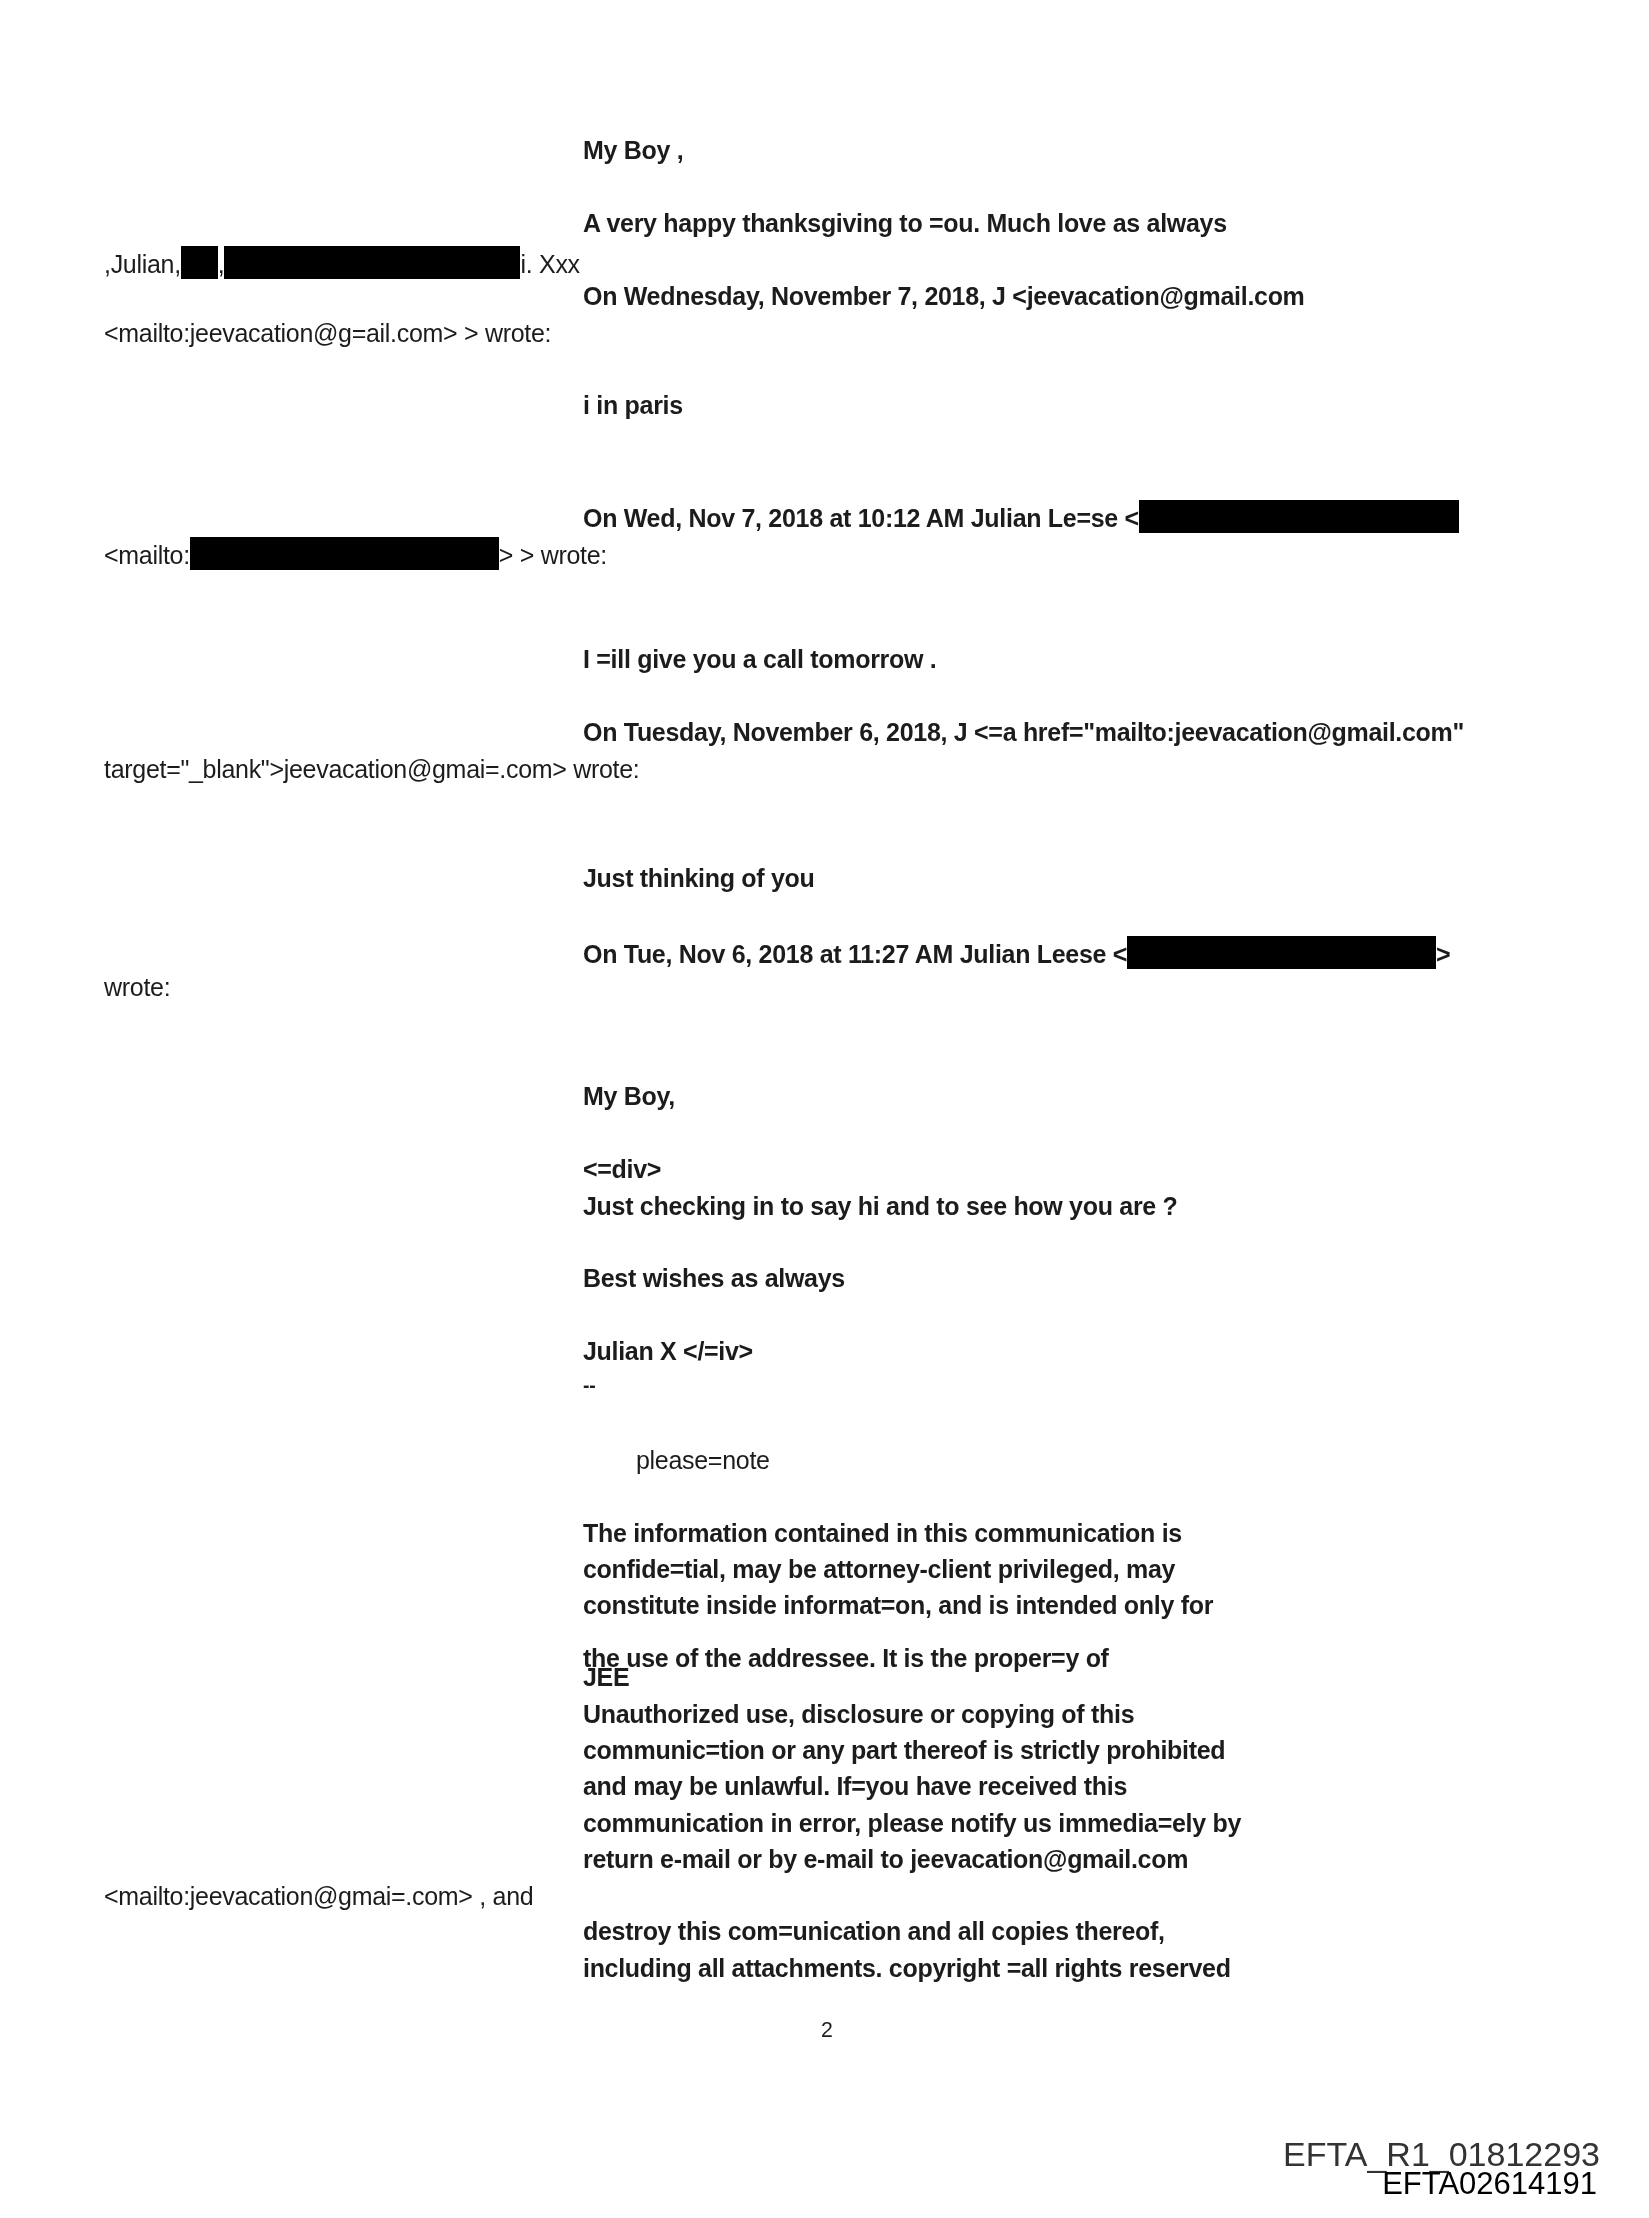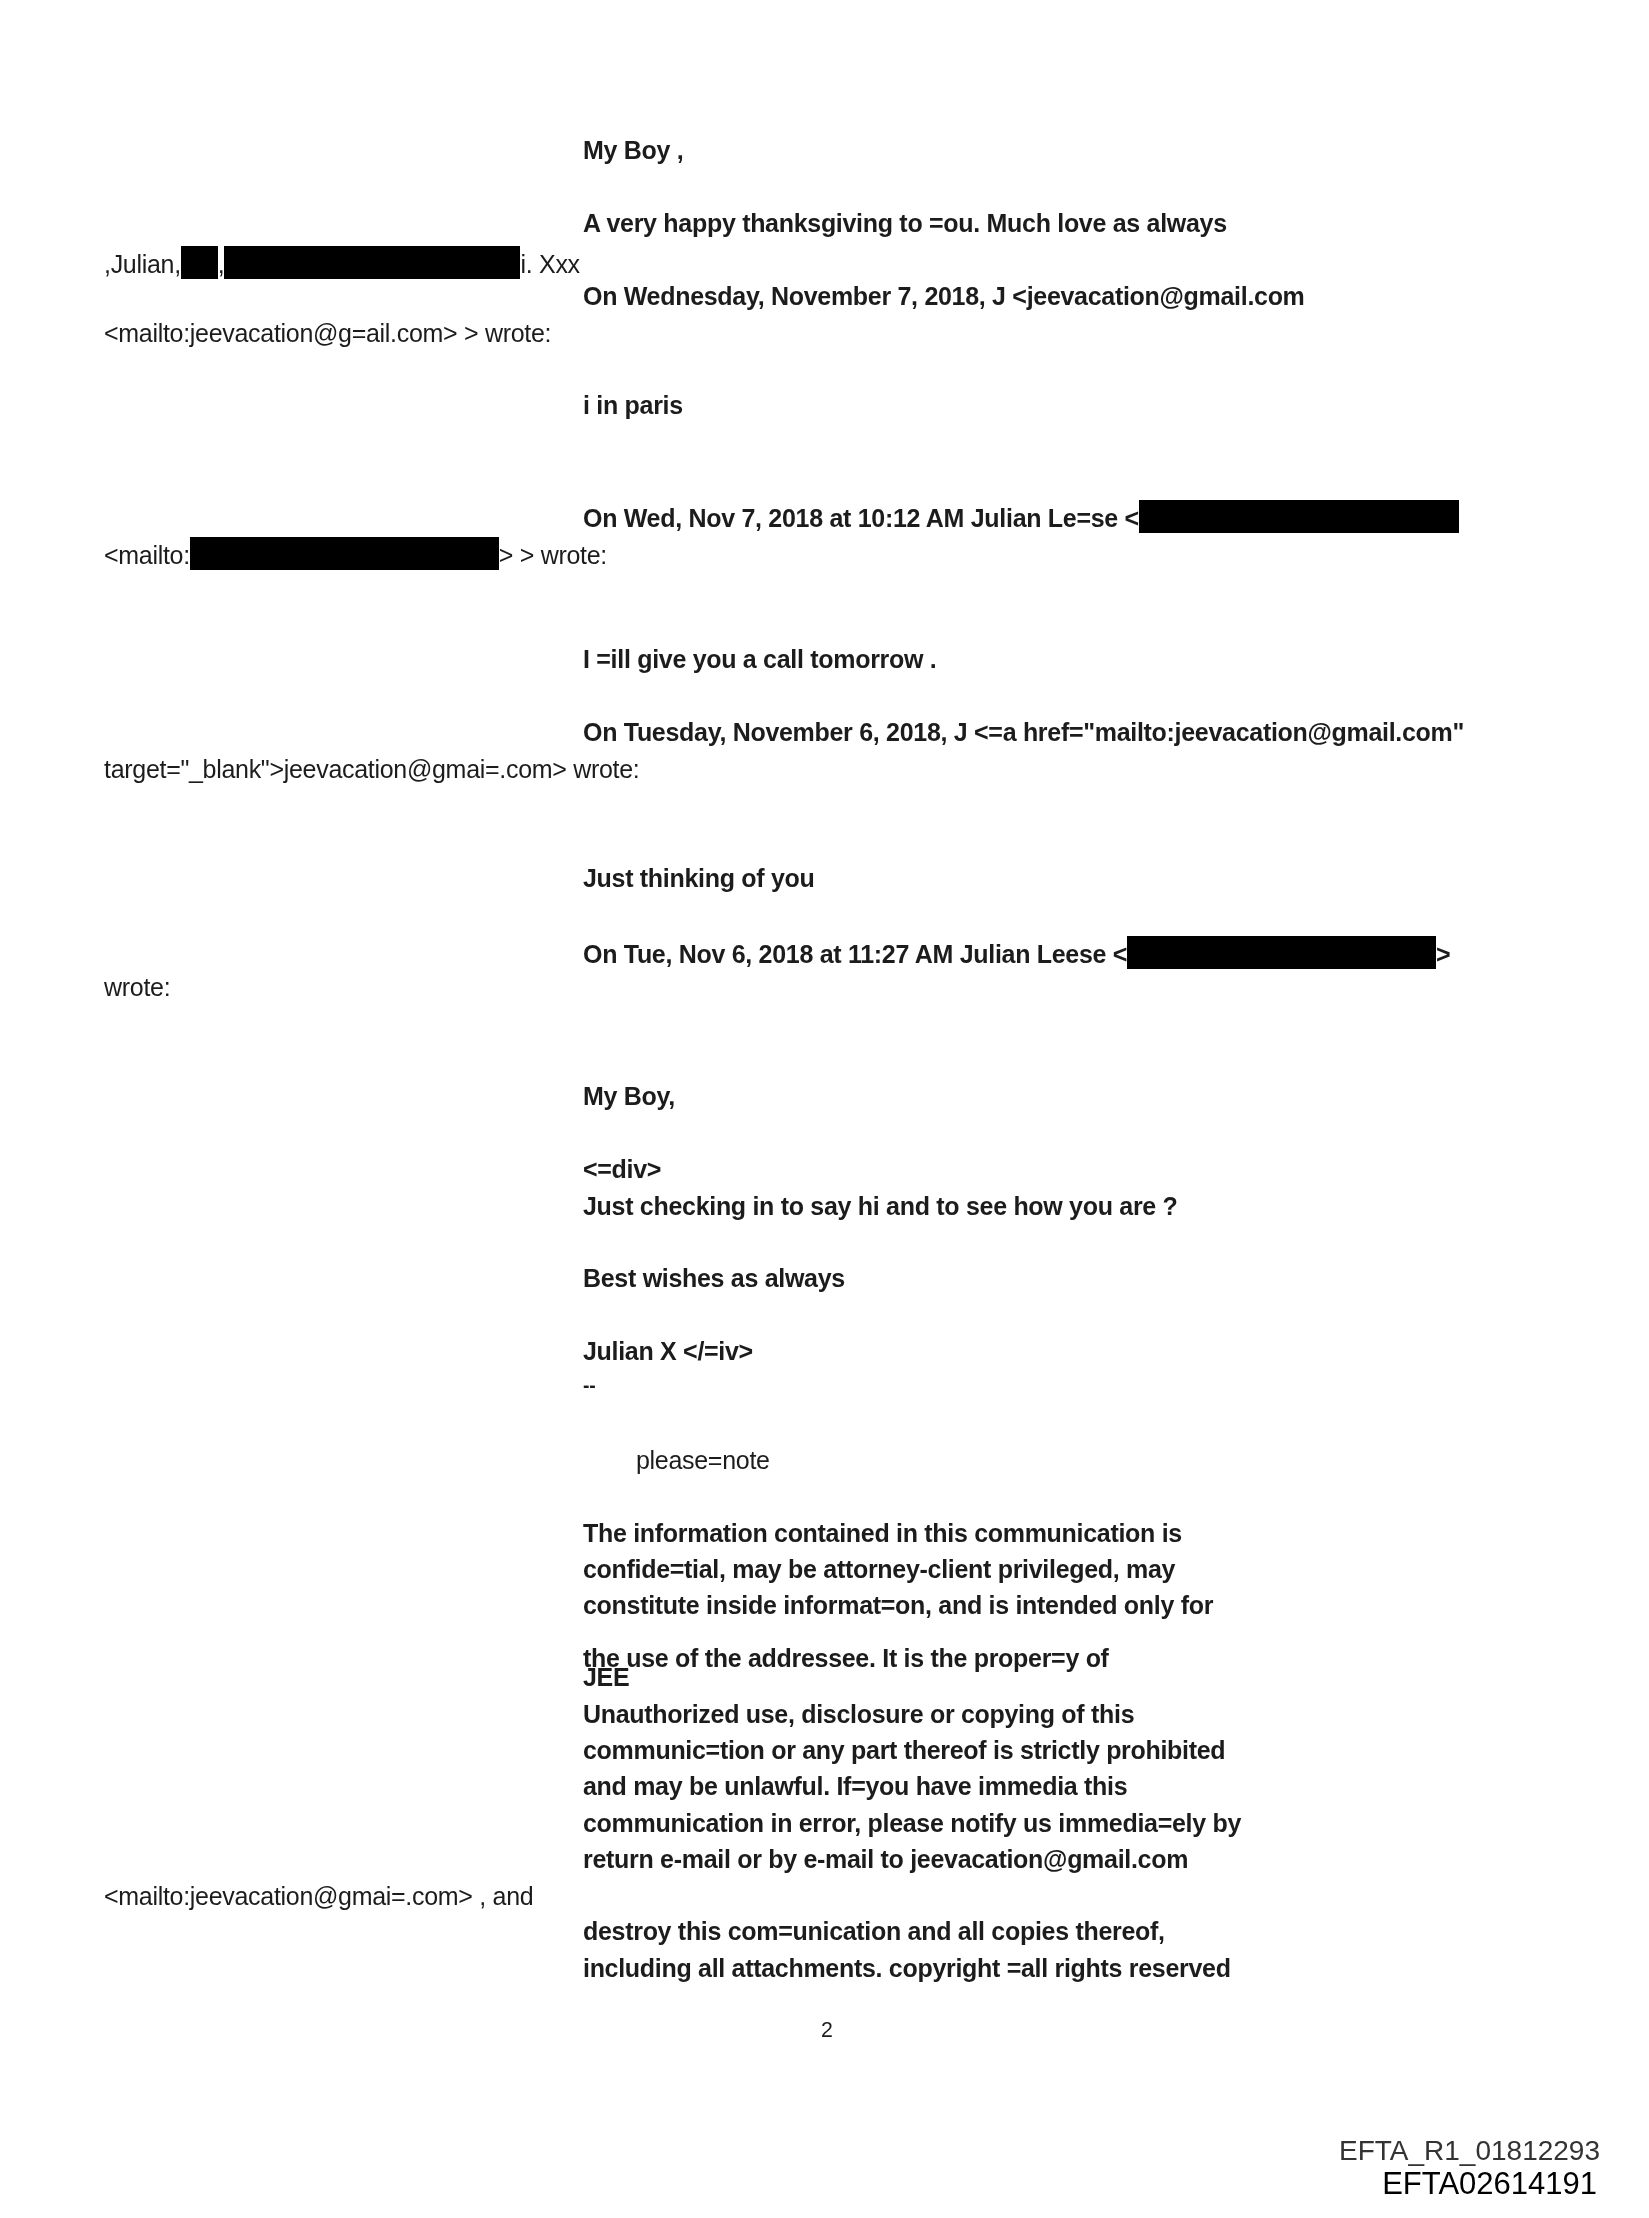--- a/index.html
+++ b/index.html
@@ -9,21 +9,21 @@
     }
     .ln {
       position: absolute; font-size: 25px; line-height: 29px; white-space: nowrap;
       letter-spacing: -0.3px;
     }
     .ind { left: 583px; font-weight: bold; }
     .mar { left: 104px; }
     .redact { display: inline-block; background: #000; vertical-align: -5.8px; height: 33px; }
     .pg { position: absolute; left: 821px; top: 2018px; font-size: 21.3px; }
     .bates1 {
-      position: absolute; right: 50px; top: 2135px; font-size: 28px; color: #333;
+      position: absolute; right: 50px; top: 2135px; font-size: 34px; color: #333;
       font-family: "Liberation Sans", sans-serif; filter: blur(0.4px); margin-left: 19px;
     }
     .bates2 {
       position: absolute; right: 53px; top: 2166px; font-size: 31px; color: #000;
       font-family: "Liberation Sans", sans-serif;
       text-align: right;
     }
   </style>
 </head>
 <body>
@@ -70,21 +70,21 @@
 
   <div class="ln" style="left:636px; top:1446px">please=note</div>
 
   <div class="ln ind" style="top:1519px">The information contained in this communication is</div>
   <div class="ln ind" style="top:1555px">confide=tial, may be attorney-client privileged, may</div>
   <div class="ln ind" style="top:1591px">constitute inside informat=on, and is intended only for</div>
   <div class="ln ind" style="top:1644px">the use of the addressee. It is the proper=y of</div>
   <div class="ln ind" style="top:1663px">JEE</div>
   <div class="ln ind" style="top:1700px">Unauthorized use, disclosure or copying of this</div>
   <div class="ln ind" style="top:1736px">communic=tion or any part thereof is strictly prohibited</div>
-  <div class="ln ind" style="top:1772px">and may be unlawful. If=you have immedia this</div>
+  <div class="ln ind" style="top:1772px">and may be unlawful. If=you have received this</div>
   <div class="ln ind" style="top:1809px">communication in error, please notify us immedia=ely by</div>
   <div class="ln ind" style="top:1845px">return e-mail or by e-mail to jeevacation@gmail.com</div>
   <div class="ln mar" style="top:1882px">&lt;mailto:jeevacation@gmai=.com&gt; , and</div>
   <div class="ln ind" style="top:1917px">destroy this com=unication and all copies thereof,</div>
   <div class="ln ind" style="top:1954px">including all attachments. copyright =all rights reserved</div>
 
   <div class="pg">2</div>
 
   <div class="bates1">EFTA_R1_01812293</div>
   <div class="bates2">EFTA02614191</div>

